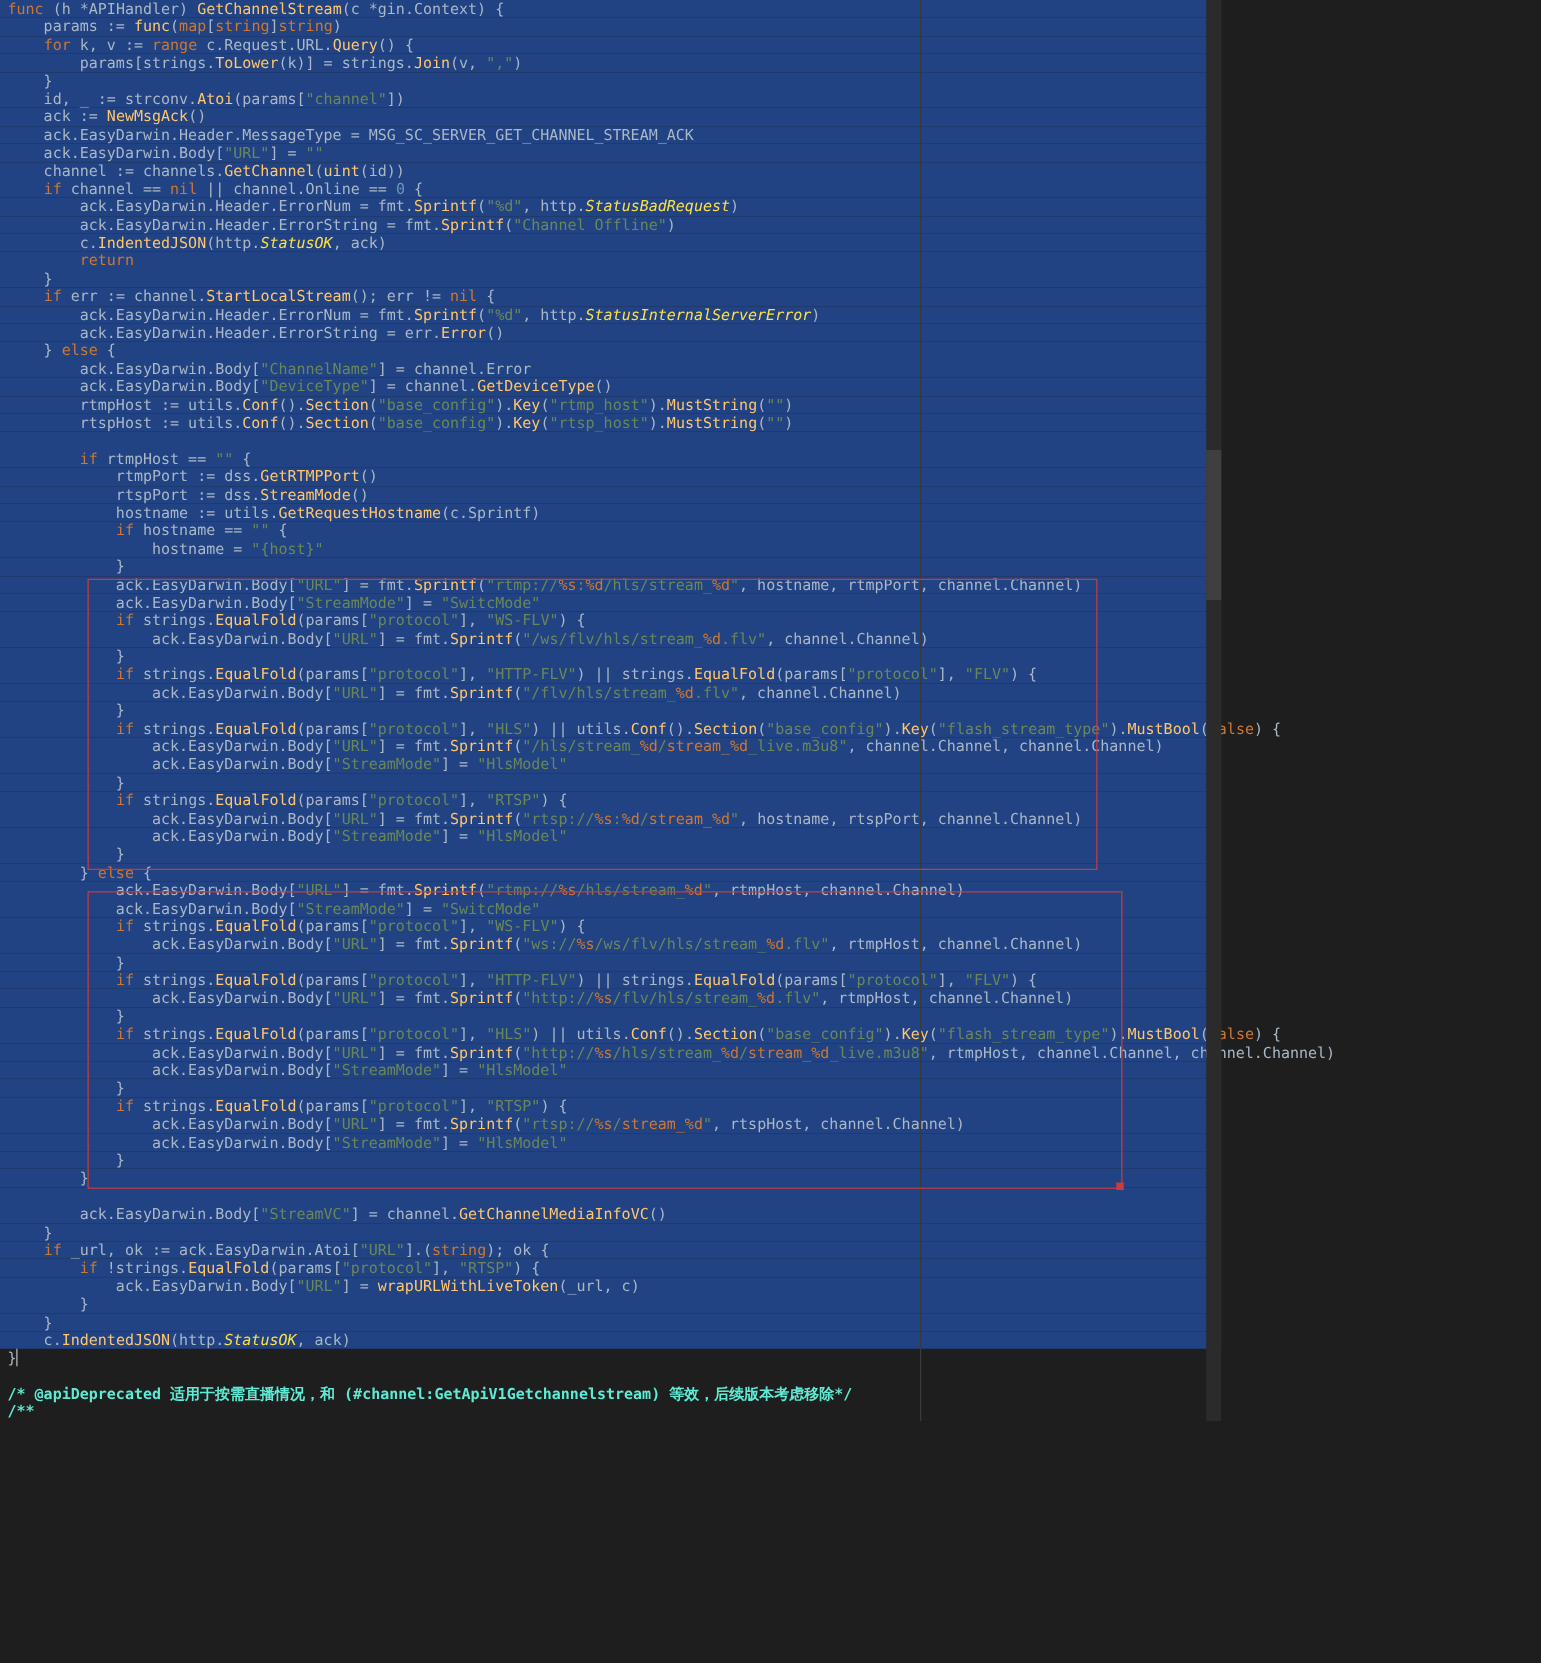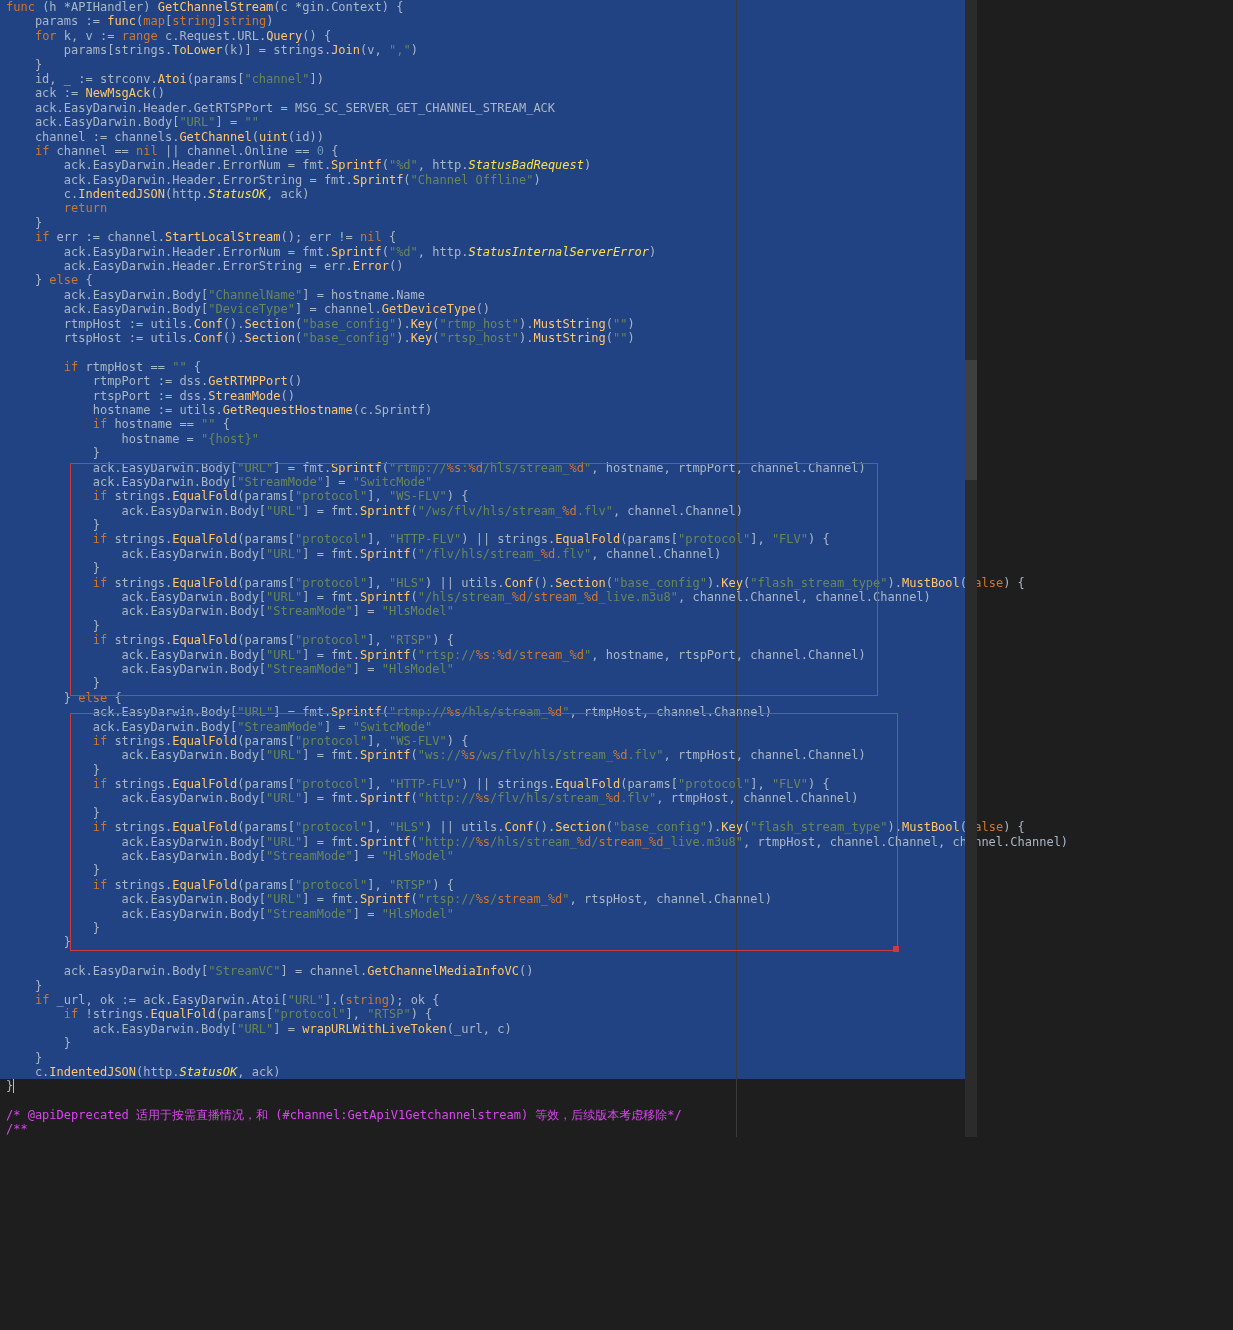--- a/index.html
+++ b/index.html
@@ -30,21 +30,21 @@
   
   .sel {
     background: #214283;
   }
   
   .kw   { color: #cc7832; }        
   .fn   { color: #ffc66d; }        
   .str  { color: #6a8759; }        
   .num  { color: #6897bb; }        
   .ital { color: #fde047; font-style: italic; }
-  .cmt  { color: #d946ef; }        
+  .cmt  { color: #5eead4; font-weight: bold; }        
   .pl   { color: #a9b7c6; }        
   .bool { color: #cc7832; }
   .cursor {
     border-left: 1px solid #bbbbbb;
     display:inline-block;
     height:14px;
     vertical-align:text-bottom;
   }
 
   
@@ -94,34 +94,34 @@
   <div class="code-area">
     <div class="rguide" style="height:1140px;"></div>
 
     <div class="line sel"><span class="kw">func</span><span class="pl"> (h *APIHandler) </span><span class="fn">GetChannelStream</span><span class="pl">(c *gin.Context) {</span></div>
     <div class="line sel"><span class="pl">    params := </span><span class="fn">func</span><span class="pl">(</span><span class="kw">map</span><span class="pl">[</span><span class="kw">string</span><span class="pl">]</span><span class="kw">string</span><span class="pl">)</span></div>
     <div class="line sel"><span class="pl">    </span><span class="kw">for</span><span class="pl"> k, v := </span><span class="kw">range</span><span class="pl"> c.Request.URL.</span><span class="fn">Query</span><span class="pl">() {</span></div>
     <div class="line sel"><span class="pl">        params[strings.</span><span class="fn">ToLower</span><span class="pl">(k)] = strings.</span><span class="fn">Join</span><span class="pl">(v, </span><span class="str">","</span><span class="pl">)</span></div>
     <div class="line sel"><span class="pl">    }</span></div>
     <div class="line sel"><span class="pl">    id, _ := strconv.</span><span class="fn">Atoi</span><span class="pl">(params[</span><span class="str">"channel"</span><span class="pl">])</span></div>
     <div class="line sel"><span class="pl">    ack := </span><span class="fn">NewMsgAck</span><span class="pl">()</span></div>
-    <div class="line sel"><span class="pl">    ack.EasyDarwin.Header.GetRTSPPort = MSG_SC_SERVER_GET_CHANNEL_STREAM_ACK</span></div>
+    <div class="line sel"><span class="pl">    ack.EasyDarwin.Header.MessageType = MSG_SC_SERVER_GET_CHANNEL_STREAM_ACK</span></div>
     <div class="line sel"><span class="pl">    ack.EasyDarwin.Body[</span><span class="str">"URL"</span><span class="pl">] = </span><span class="str">""</span></div>
     <div class="line sel"><span class="pl">    channel := channels.</span><span class="fn">GetChannel</span><span class="pl">(</span><span class="fn">uint</span><span class="pl">(id))</span></div>
     <div class="line sel"><span class="pl">    </span><span class="kw">if</span><span class="pl"> channel == </span><span class="kw">nil</span><span class="pl"> || channel.Online == </span><span class="num">0</span><span class="pl"> {</span></div>
     <div class="line sel"><span class="pl">        ack.EasyDarwin.Header.ErrorNum = fmt.</span><span class="fn">Sprintf</span><span class="pl">(</span><span class="str">"%d"</span><span class="pl">, http.</span><span class="ital">StatusBadRequest</span><span class="pl">)</span></div>
     <div class="line sel"><span class="pl">        ack.EasyDarwin.Header.ErrorString = fmt.</span><span class="fn">Sprintf</span><span class="pl">(</span><span class="str">"Channel Offline"</span><span class="pl">)</span></div>
     <div class="line sel"><span class="pl">        c.</span><span class="fn">IndentedJSON</span><span class="pl">(http.</span><span class="ital">StatusOK</span><span class="pl">, ack)</span></div>
     <div class="line sel"><span class="pl">        </span><span class="kw">return</span></div>
     <div class="line sel"><span class="pl">    }</span></div>
     <div class="line sel"><span class="pl">    </span><span class="kw">if</span><span class="pl"> err := channel.</span><span class="fn">StartLocalStream</span><span class="pl">(); err != </span><span class="kw">nil</span><span class="pl"> {</span></div>
     <div class="line sel"><span class="pl">        ack.EasyDarwin.Header.ErrorNum = fmt.</span><span class="fn">Sprintf</span><span class="pl">(</span><span class="str">"%d"</span><span class="pl">, http.</span><span class="ital">StatusInternalServerError</span><span class="pl">)</span></div>
     <div class="line sel"><span class="pl">        ack.EasyDarwin.Header.ErrorString = err.</span><span class="fn">Error</span><span class="pl">()</span></div>
     <div class="line sel"><span class="pl">    } </span><span class="kw">else</span><span class="pl"> {</span></div>
-    <div class="line sel"><span class="pl">        ack.EasyDarwin.Body[</span><span class="str">"ChannelName"</span><span class="pl">] = hostname.Name</span></div>
+    <div class="line sel"><span class="pl">        ack.EasyDarwin.Body[</span><span class="str">"ChannelName"</span><span class="pl">] = channel.Error</span></div>
     <div class="line sel"><span class="pl">        ack.EasyDarwin.Body[</span><span class="str">"DeviceType"</span><span class="pl">] = channel.</span><span class="fn">GetDeviceType</span><span class="pl">()</span></div>
     <div class="line sel"><span class="pl">        rtmpHost := utils.</span><span class="fn">Conf</span><span class="pl">().</span><span class="fn">Section</span><span class="pl">(</span><span class="str">"base_config"</span><span class="pl">).</span><span class="fn">Key</span><span class="pl">(</span><span class="str">"rtmp_host"</span><span class="pl">).</span><span class="fn">MustString</span><span class="pl">(</span><span class="str">""</span><span class="pl">)</span></div>
     <div class="line sel"><span class="pl">        rtspHost := utils.</span><span class="fn">Conf</span><span class="pl">().</span><span class="fn">Section</span><span class="pl">(</span><span class="str">"base_config"</span><span class="pl">).</span><span class="fn">Key</span><span class="pl">(</span><span class="str">"rtsp_host"</span><span class="pl">).</span><span class="fn">MustString</span><span class="pl">(</span><span class="str">""</span><span class="pl">)</span></div>
     <div class="line sel"><span class="pl"> </span></div>
     <div class="line sel"><span class="pl">        </span><span class="kw">if</span><span class="pl"> rtmpHost == </span><span class="str">""</span><span class="pl"> {</span></div>
     <div class="line sel"><span class="pl">            rtmpPort := dss.</span><span class="fn">GetRTMPPort</span><span class="pl">()</span></div>
     <div class="line sel"><span class="pl">            rtspPort := dss.</span><span class="fn">StreamMode</span><span class="pl">()</span></div>
     <div class="line sel"><span class="pl">            hostname := utils.</span><span class="fn">GetRequestHostname</span><span class="pl">(c.Sprintf)</span></div>
     <div class="line sel"><span class="pl">            </span><span class="kw">if</span><span class="pl"> hostname == </span><span class="str">""</span><span class="pl"> {</span></div>
     <div class="line sel"><span class="pl">                hostname = </span><span class="str">"{host}"</span></div>

